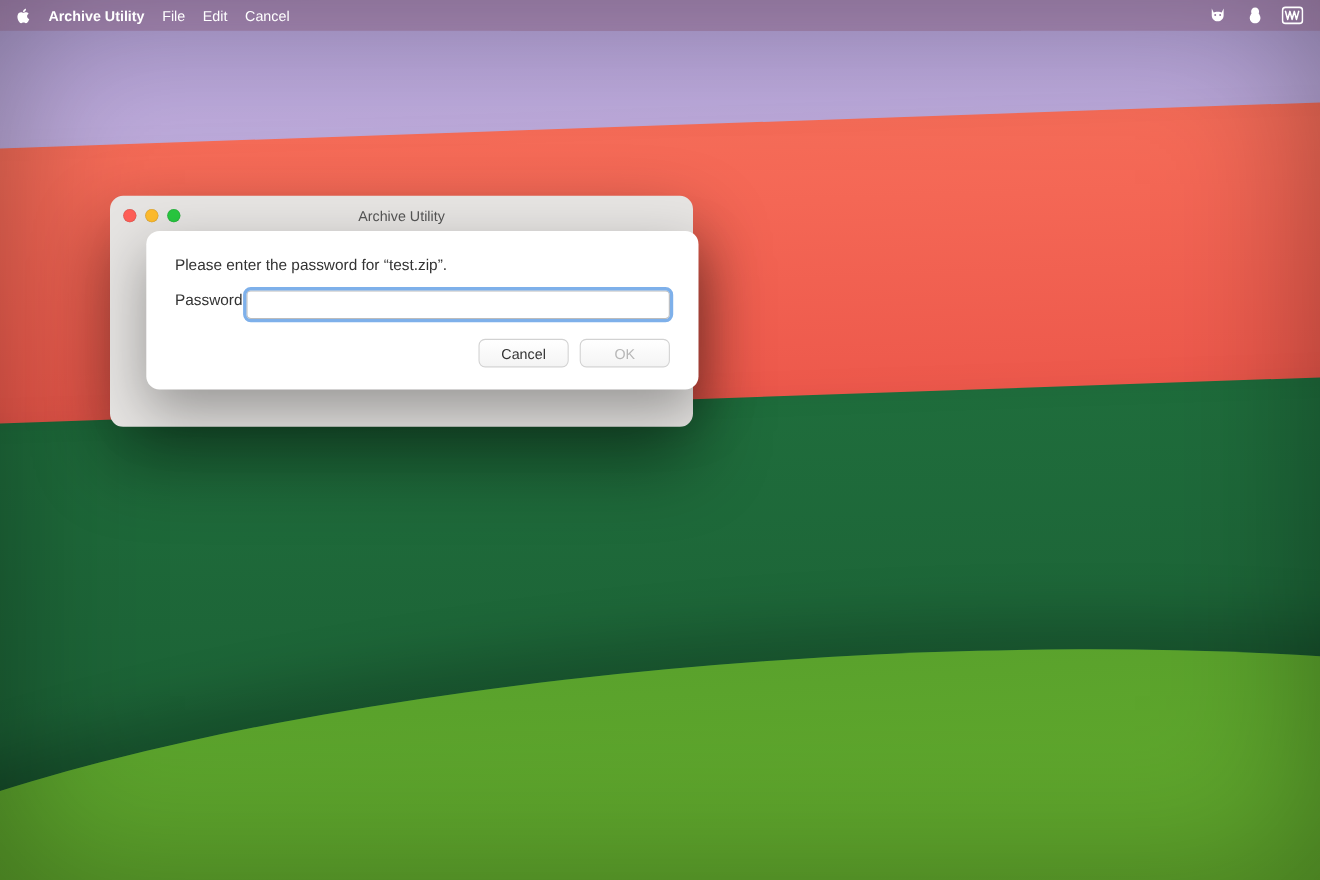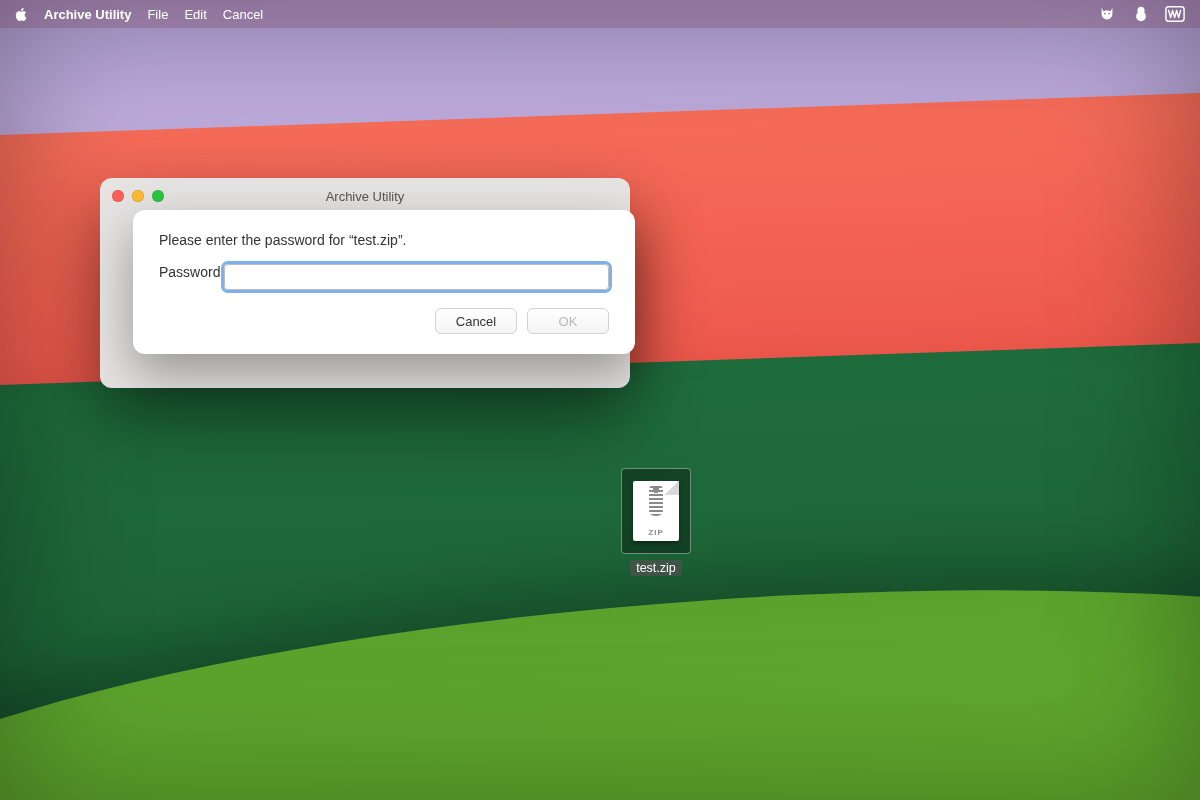--- a/index.html
+++ b/index.html
@@ -184,23 +184,14 @@
     <div class="pw-row">
       <label>Password:</label>
       <input type="password" value="" style="">
     </div>
     <div class="btn-row">
       <button class="btn">Cancel</button>
       <button class="btn disabled">OK</button>
     </div>
   </div>
 
-  <div class="file">
-    <div class="sel">
-      <div class="zip-doc">
-        <div class="zipper"></div>
-        <div class="tag">ZIP</div>
-      </div>
-    </div>
-    <span class="label">test.zip</span>
-  </div>
 
 </div>
 
 </body></html>

